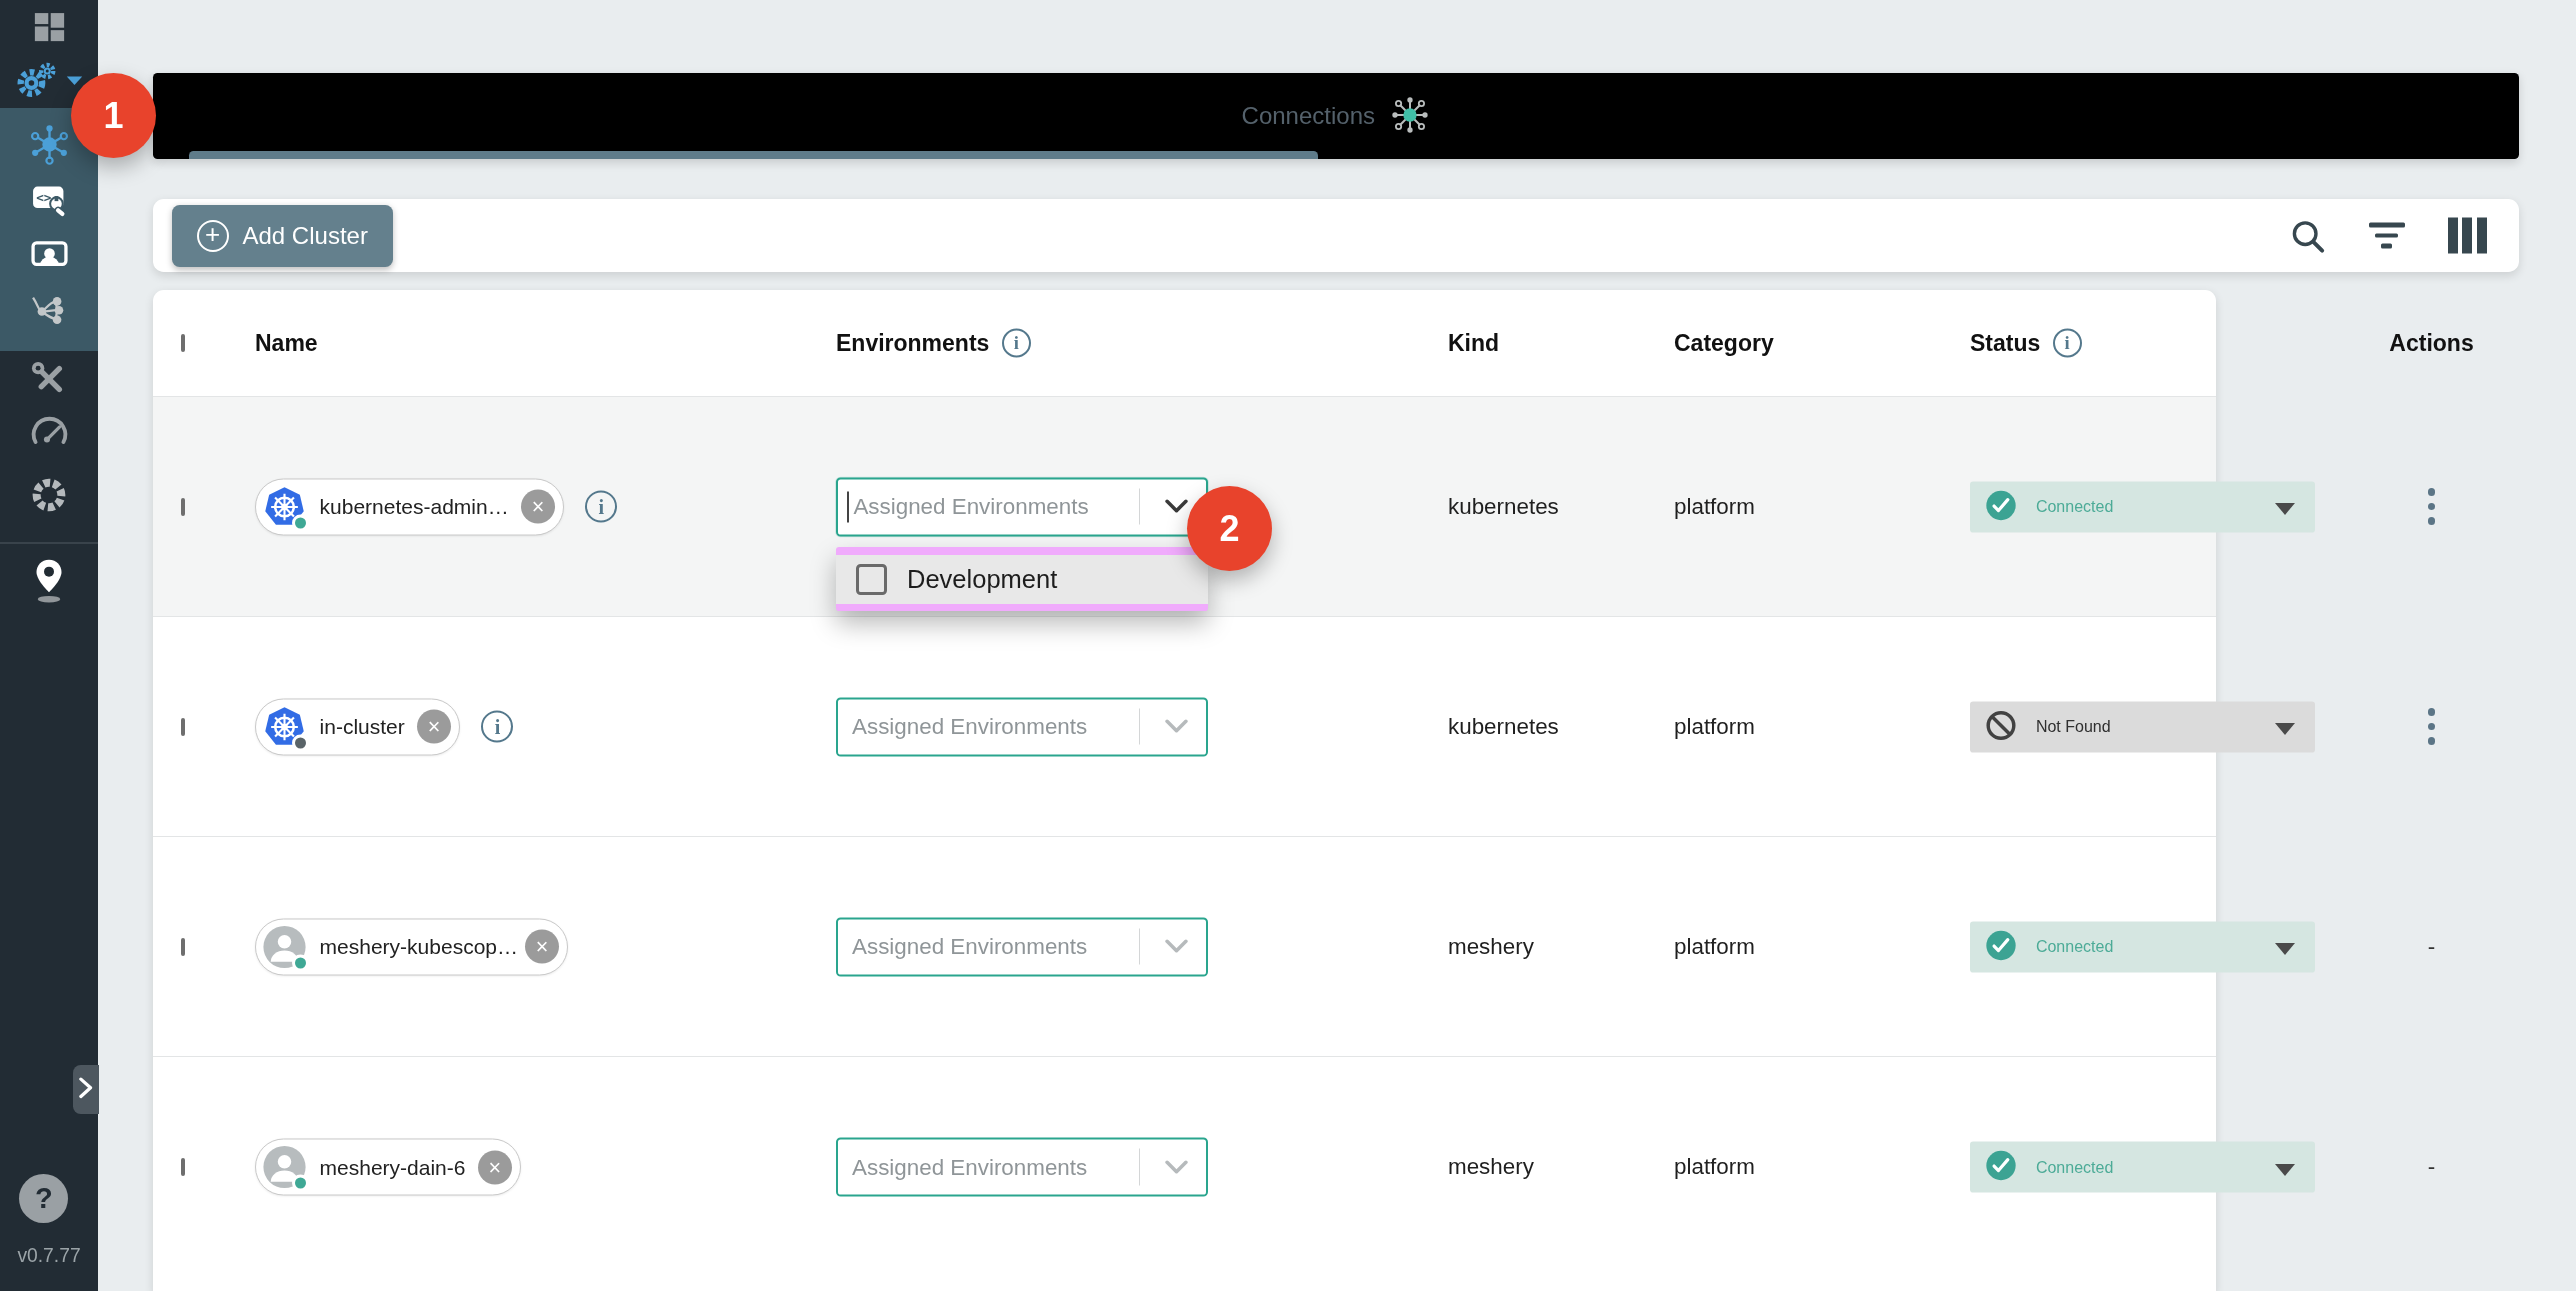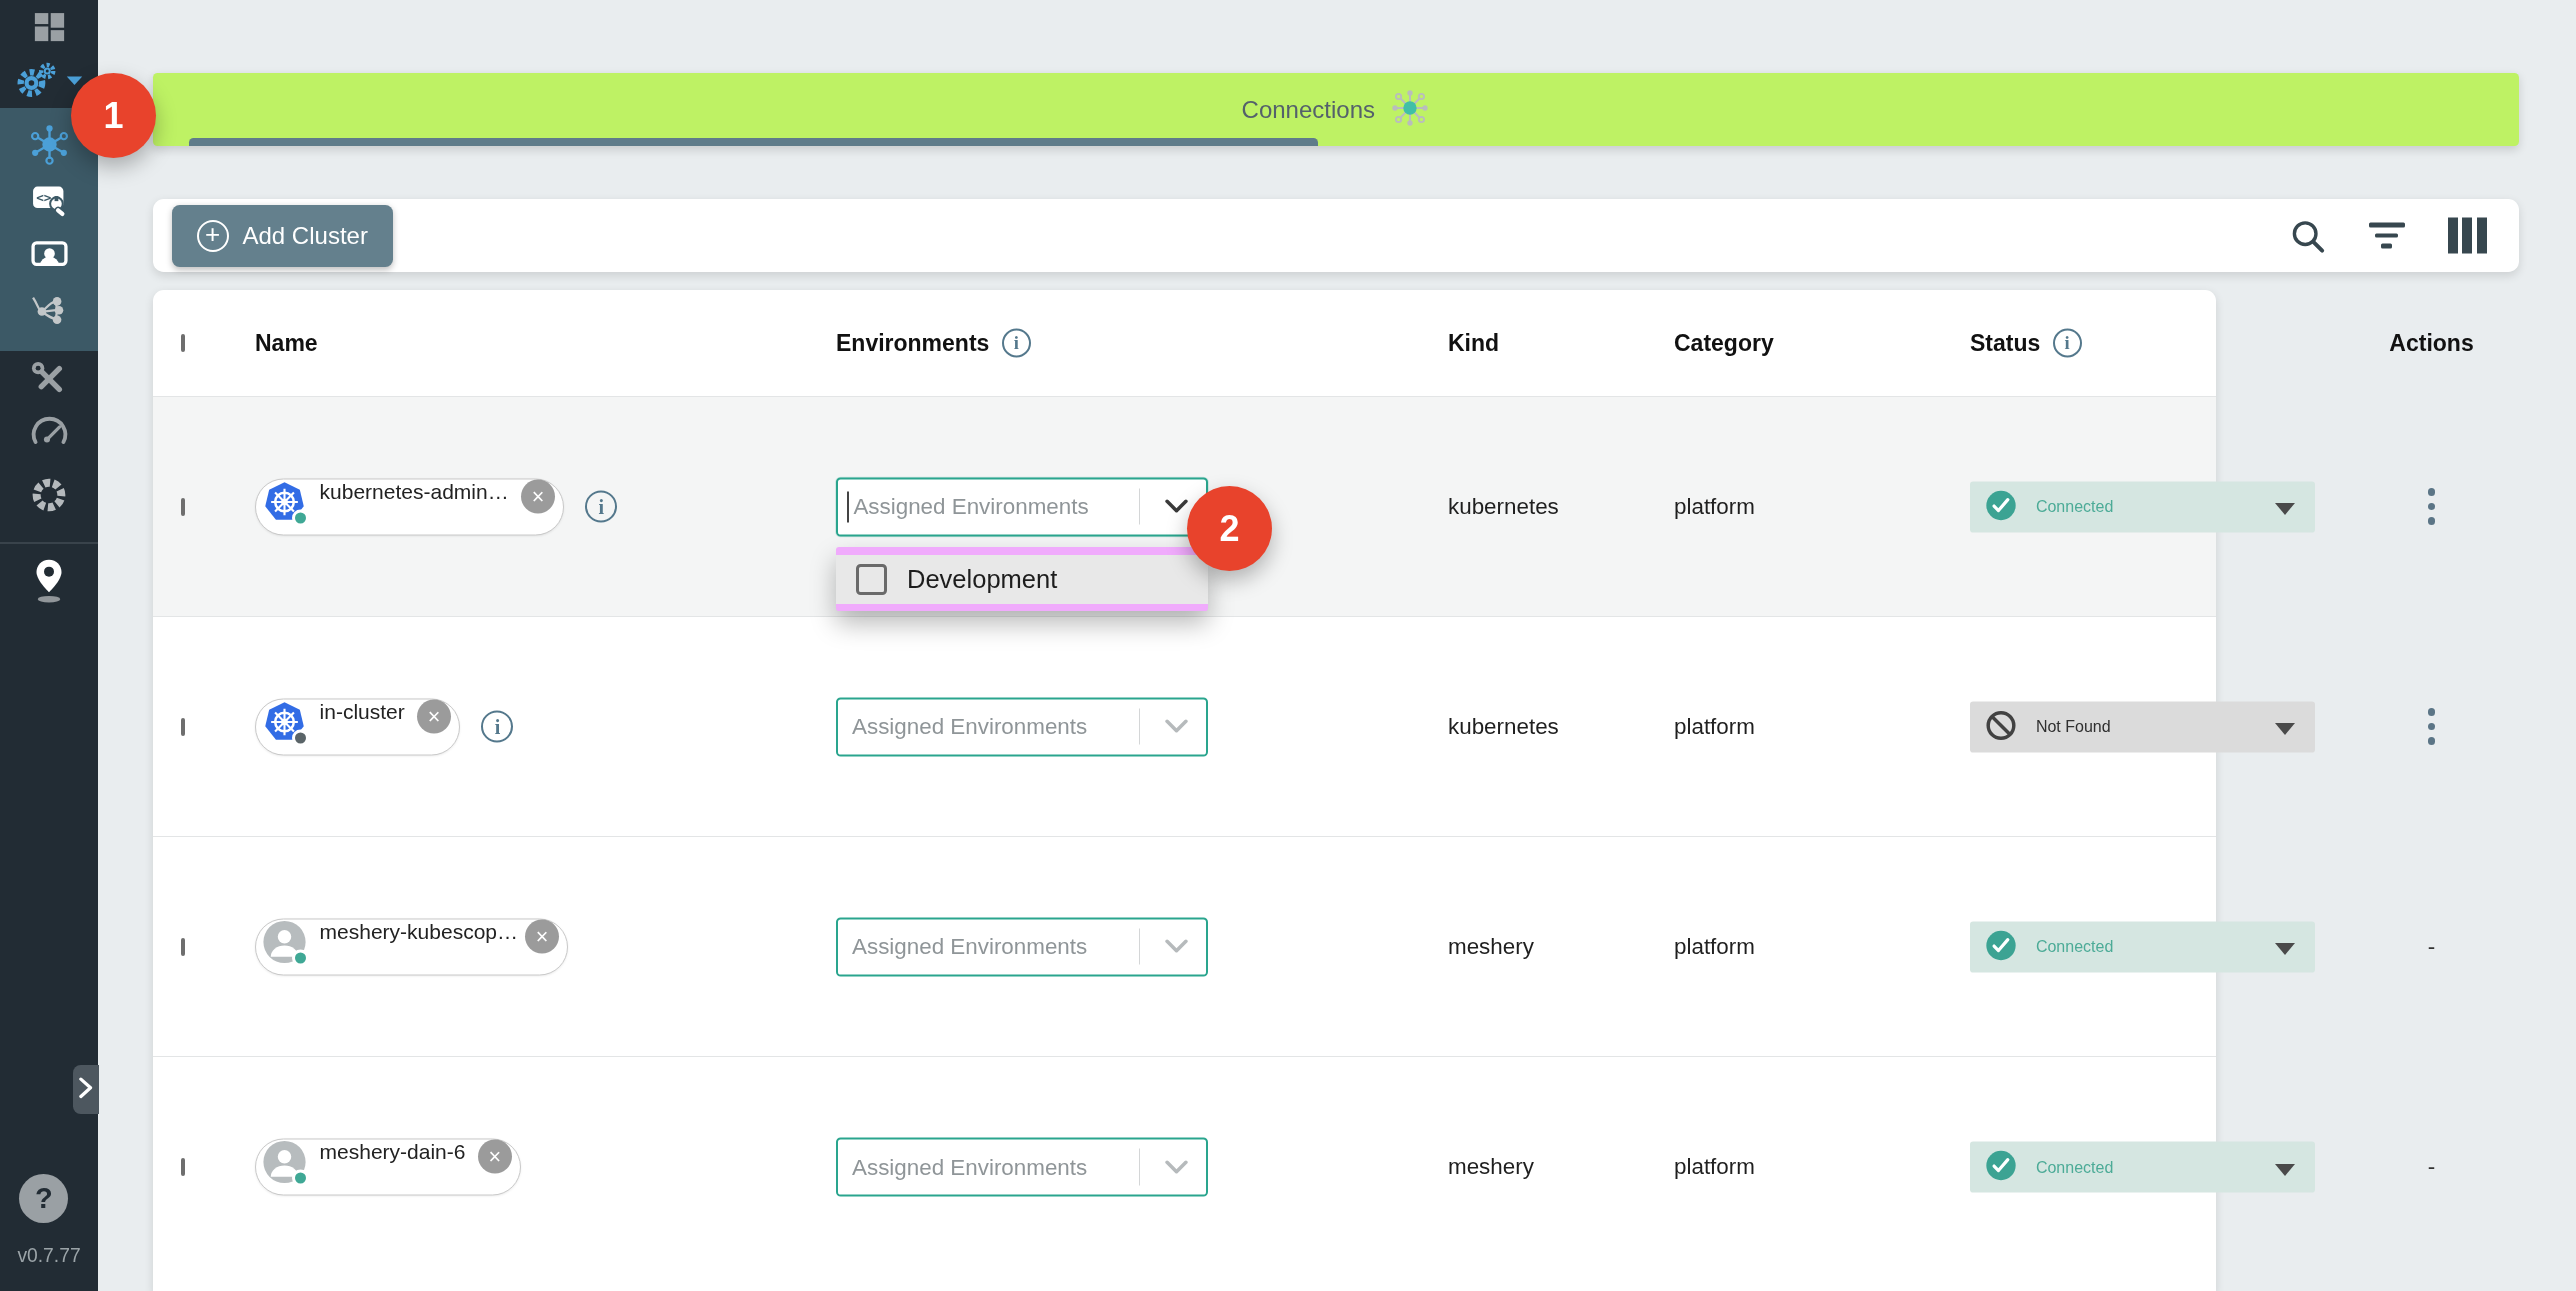--- a/index.html
+++ b/index.html
@@ -22,21 +22,21 @@
                color:#9ba4a8; font-size:19.3px; }
 
   
   .anno-badge{ position:absolute; width:85px; height:85px; border-radius:50%; background:#e8432c;
                color:#fff; font-size:36px; font-weight:bold; display:flex; align-items:center; justify-content:center;
                box-shadow:0 9.3px 21.6px rgba(0,0,0,.28); z-index:60;}
   .badge-1{ left:71px; top:73px; }
   .badge-2{ left:1187px; top:486px; }
 
   
-  .tabcard{ position:absolute; left:153px; top:73px; width:2366px; height:73px; background:#bef264;
+  .tabcard{ position:absolute; left:153px; top:73px; width:2366px; height:86px; background:#000000;
             border-radius:4.6px; box-shadow:0 3.1px 9.3px rgba(0,0,0,.14); display:flex; }
   .tab{ flex:1; display:flex; align-items:center; justify-content:center; gap:15.4px; cursor:pointer;}
   .tab-label{ font-size:24px; }
   .tab-connections .tab-label{ color:#54616b; }
   .tab-meshsync .tab-label{ color:#6a7073; }
   .tab-indicator{ position:absolute; left:36px; bottom:0; width:1129px; height:7.7px;
                   background:#5f7c8a; border-radius:4.6px 4.6px 0 0;}
   .meshsync-chevrons{ position:absolute; top:-10.8px; right:-6.2px; color:#2e8c7f; font-size:20px; font-weight:bold;}
   .icon-rel{ position:relative; }
 
@@ -67,21 +67,21 @@
   .cell{ position:absolute; top:50%; transform:translateY(-50%); }
   .hlabel{ font-size:23px; font-weight:bold; color:#111; display:flex; align-items:center; gap:12.4px;}
   .c-check{ left:28px; } .c-chip{ left:102px; display:flex; align-items:center; gap:21.6px;}
   .c-env{ left:683px; } .c-kind{ left:1295px; } .c-cat{ left:1521px; }
   .c-status{ left:1817px; } .c-actions{ left:2232px; width:93px; display:flex; justify-content:center;}
   .cell-text{ font-size:22.4px; color:#1f1f1f; }
 
   .checkbox{ width:29px; height:29px; border:2.3px solid #6e6e6e; border-radius:3.9px; background:transparent; cursor:pointer;}
 
   
-  .chip{ display:inline-flex; height:57px; padding:0 7.7px 0 6.2px; background:#fff;
+  .chip{ display:inline-flex; align-items:center; height:57px; padding:0 7.7px 0 6.2px; background:#fff;
          border:1.5px solid #c9c9c9; border-radius:31px; box-shadow:0 0.8px 2.3px rgba(0,0,0,.08); cursor:pointer;}
   .chip-avatar{ position:relative; width:45px; height:45px; }
   .chip-avatar svg{ width:45px; height:45px; display:block;}
   .chip-dot{ position:absolute; right:-2.3px; bottom:-2.3px; width:17px; height:17px; border-radius:50%; border:3.1px solid #fff;}
   .dot-teal{ background:#3fa895; } .dot-gray{ background:#5a6468; }
   .chip-label{ font-size:21px; color:#222; margin:0 12.4px; max-width:193px; white-space:nowrap;}
   .chip-x{ width:34px; height:34px; border-radius:50%; background:#9b9b9b; color:#fff; font-size:21.6px;
            display:flex; align-items:center; justify-content:center; cursor:pointer; line-height:1;}
   .info-icon{ width:32px; height:32px; border-radius:50%; border:2.3px solid #54788c; color:#54788c;
               font-size:20px; font-weight:600; font-family:"Liberation Serif", serif;

